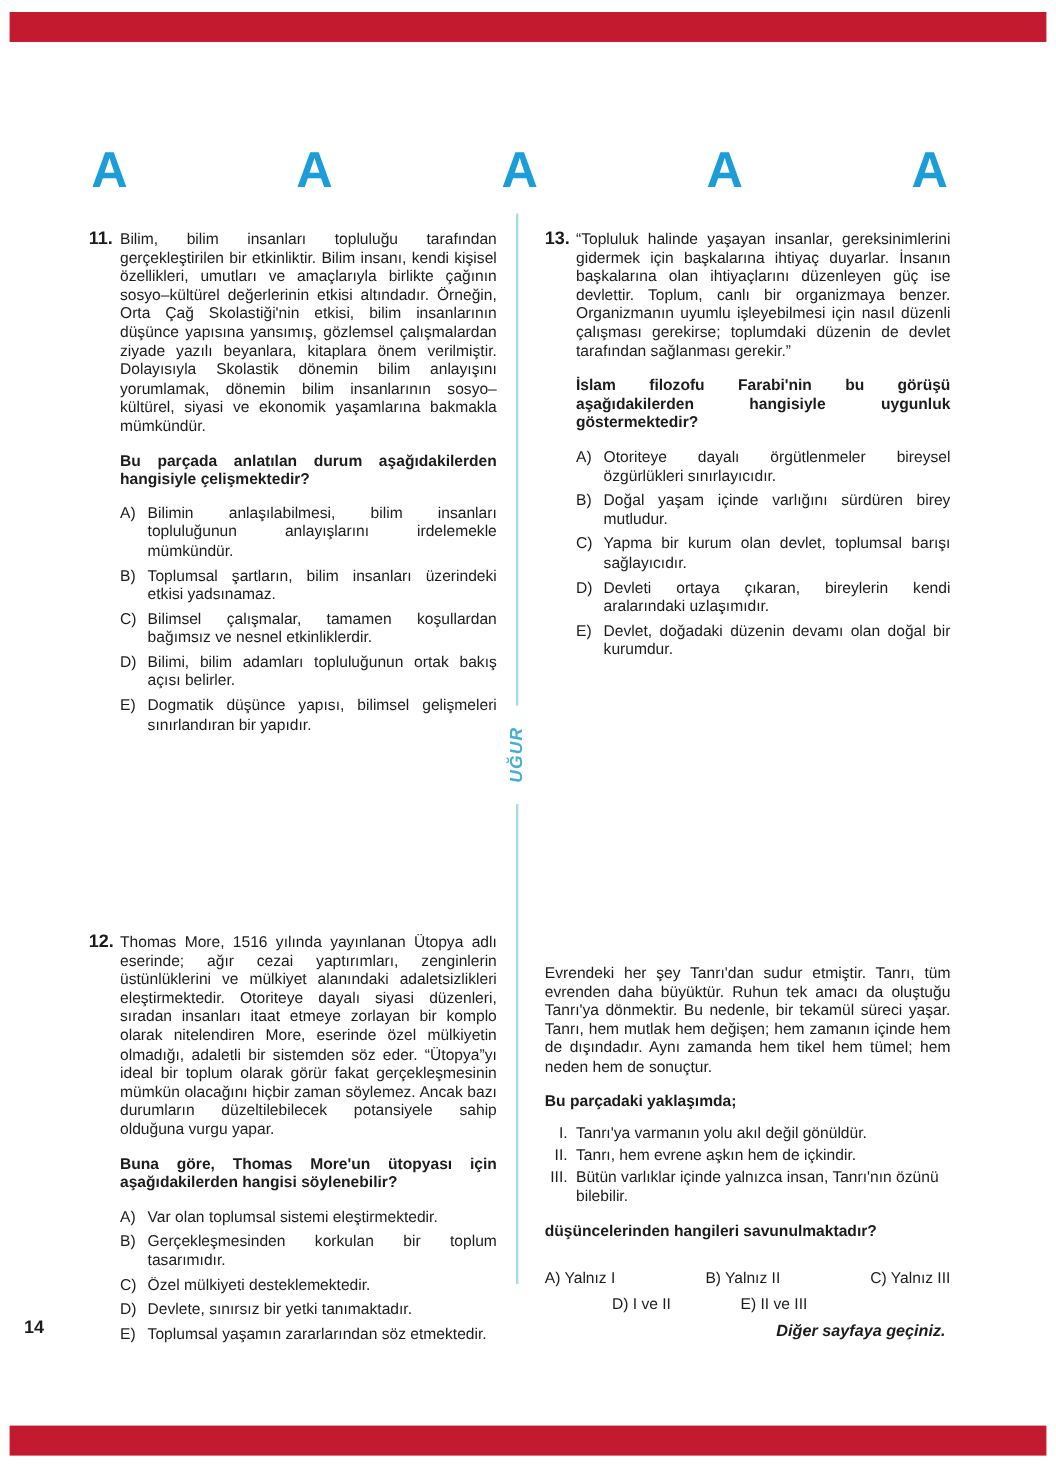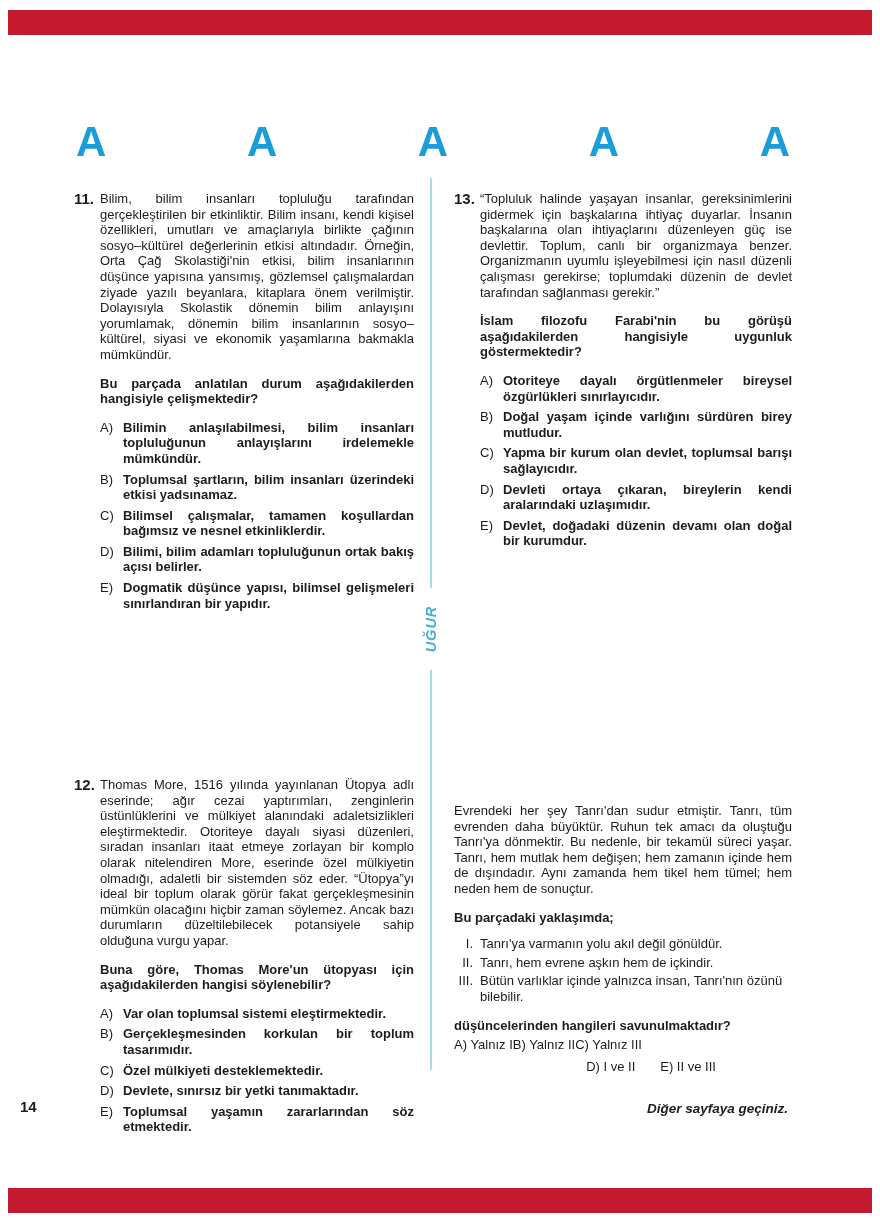--- a/index.html
+++ b/index.html
@@ -59,27 +59,27 @@
   .qnum{
     width:26px;flex-shrink:0;
     font-weight:bold;font-size:15px;
   }
   .qbody{flex:1;min-width:0;}
   .qpara{text-align:justify;hyphens:auto;-webkit-hyphens:auto;}
   .qstem{font-weight:bold;margin-top:13px;text-align:justify;}
   .options{margin-top:13px;}
   .option{display:flex;margin-bottom:5px;}
   .opt-letter{width:23px;flex-shrink:0;}
-  .opt-text{flex:1;text-align:justify;hyphens:auto;font-weight:bold;-webkit-hyphens:auto;}
+  .opt-text{flex:1;text-align:justify;hyphens:auto;-webkit-hyphens:auto;}
   .items{margin-top:11px;}
   .item{display:flex;margin-bottom:3px;}
   .item-numeral{width:19px;flex-shrink:0;text-align:right;margin-right:7px;}
   .item-text{flex:1;}
-  .answers-row1{margin-top:4px;display:flex;justify-content:flex-start;}
-  .answers-row2{margin-top:6px;margin-left:56px;display:flex;gap:25px;justify-content:center;}
+  .answers-row1{margin-top:24px;display:flex;justify-content:space-between;}
+  .answers-row2{margin-top:6px;margin-left:56px;display:flex;gap:58px;}
   .footer-page{
     position:absolute;left:0;right:0;top:1098px;
     text-align:left;font-weight:bold;font-size:15px;padding-left:20px;
   }
   .footer-note{
     position:absolute;right:92px;top:1101px;
     font-weight:bold;font-style:italic;font-size:13.5px;
   }
 </style>
 </head>

